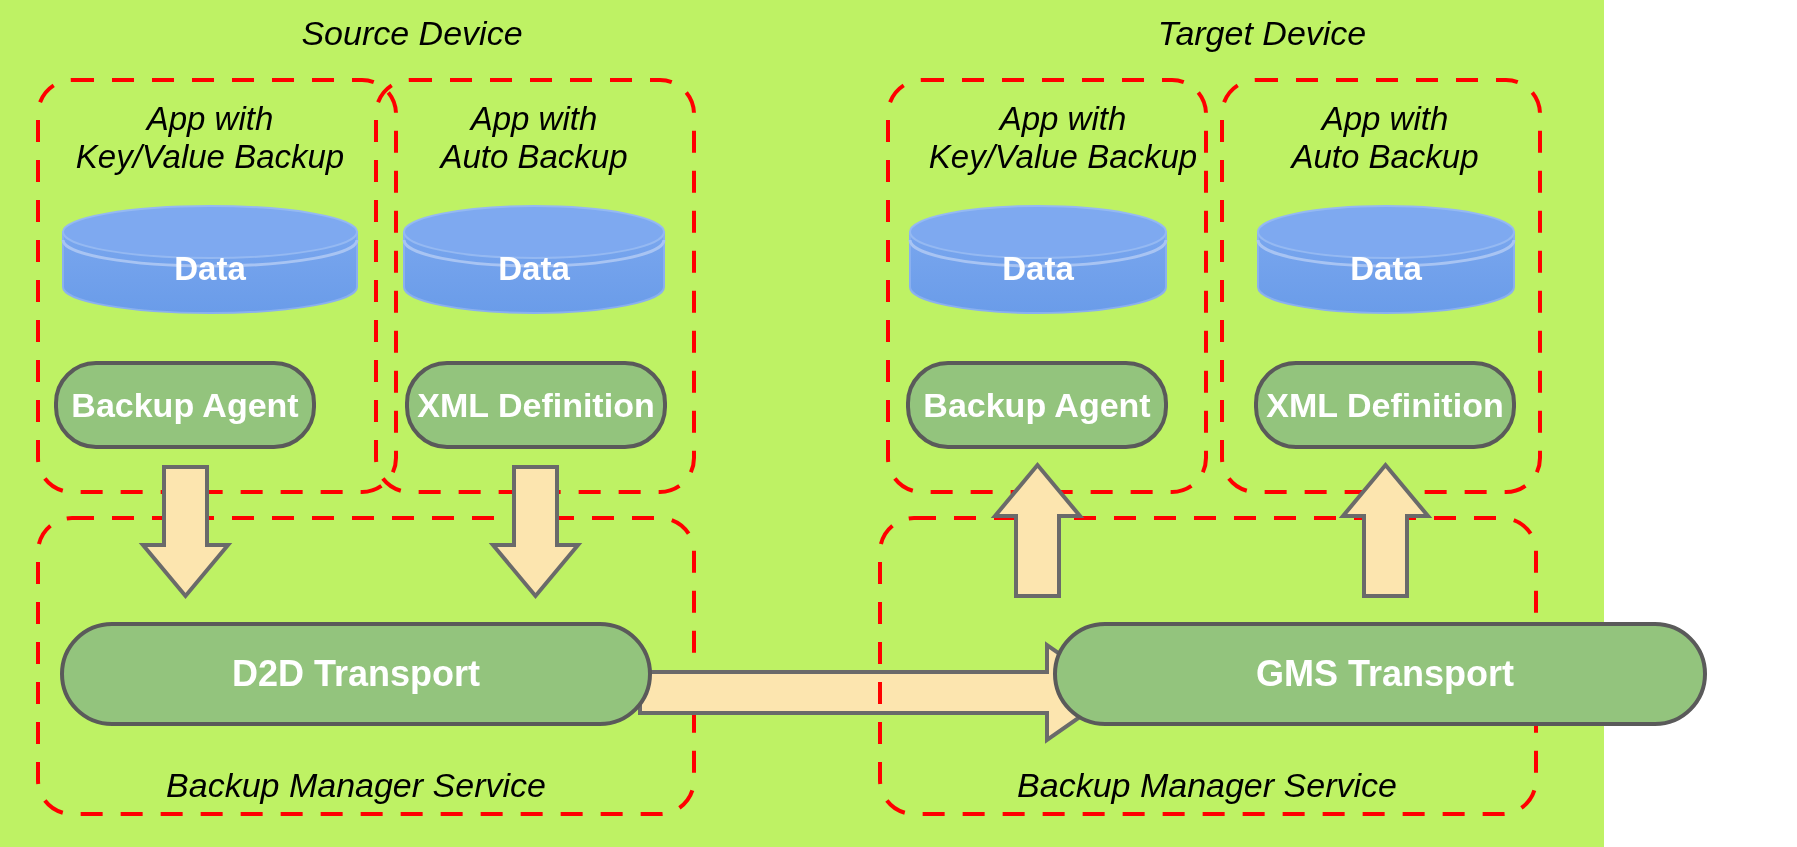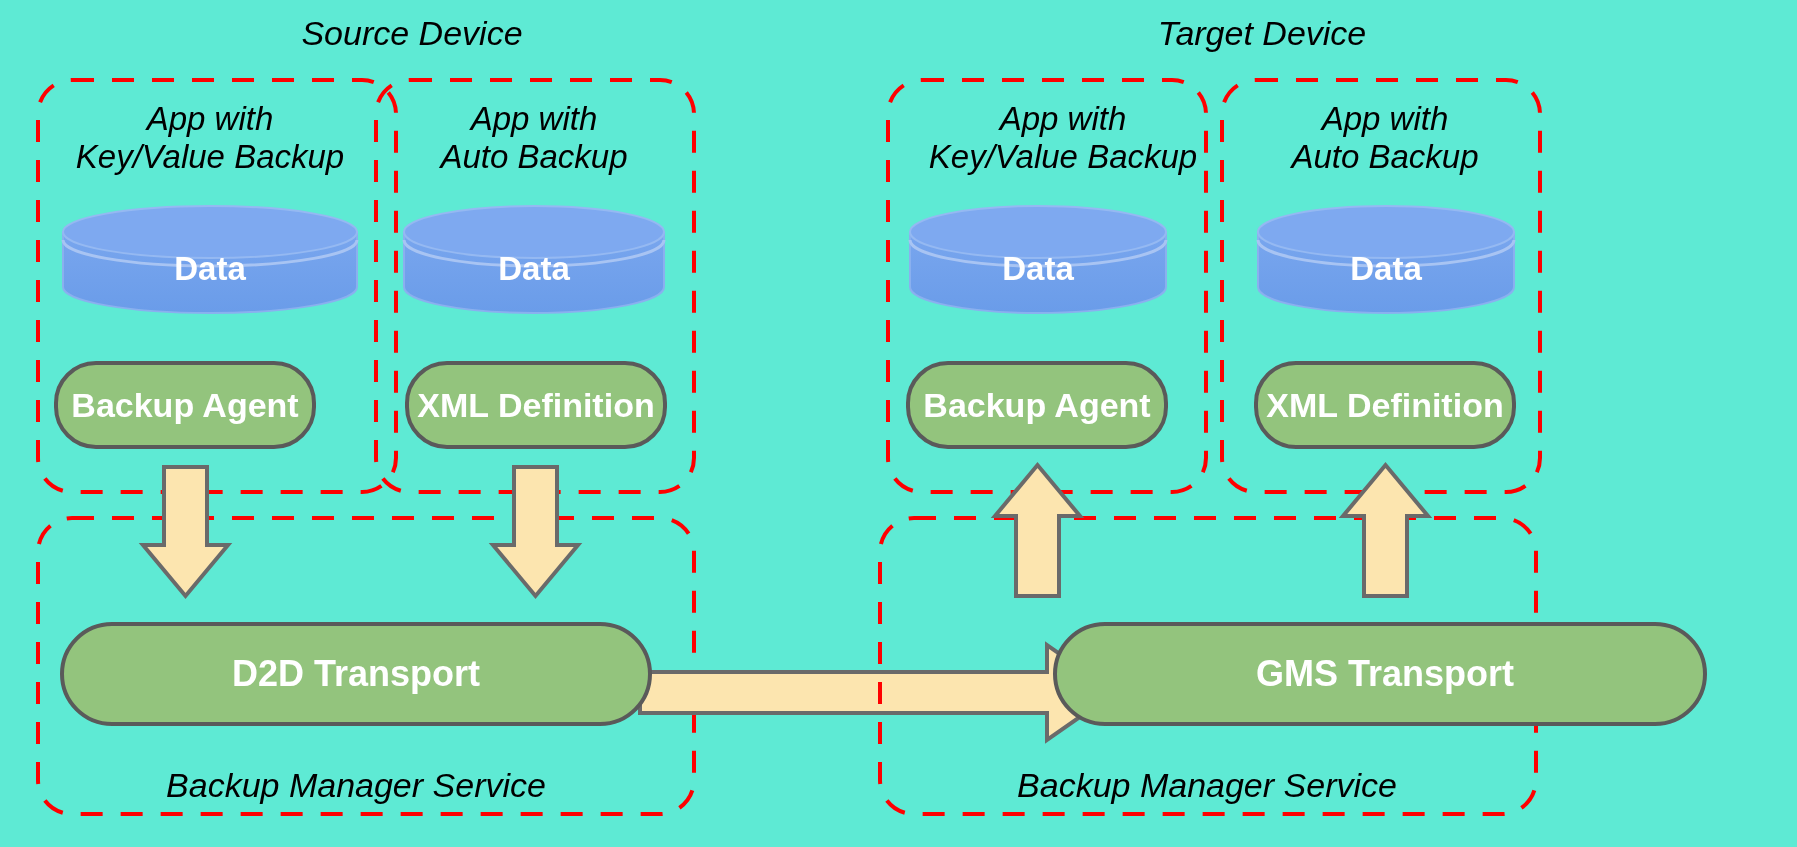--- a/index.html
+++ b/index.html
@@ -8,23 +8,23 @@
     background: #ffffff;
   }
   body {
     width: 1797px;
     height: 847px;
     font-family: "Liberation Sans", sans-serif;
     overflow: hidden;
   }
   #stage {
     position: relative;
-    width: 1797px;
+    width: 1604px;
     height: 847px;
-    background: #5eead4;
+    background: #bef264;
   }
   svg.diagram {
     position: absolute;
     top: 0;
     left: 0;
     width: 1797px;
     height: 847px;
   }
   .device-title {
     font-family: "Liberation Sans", sans-serif;

